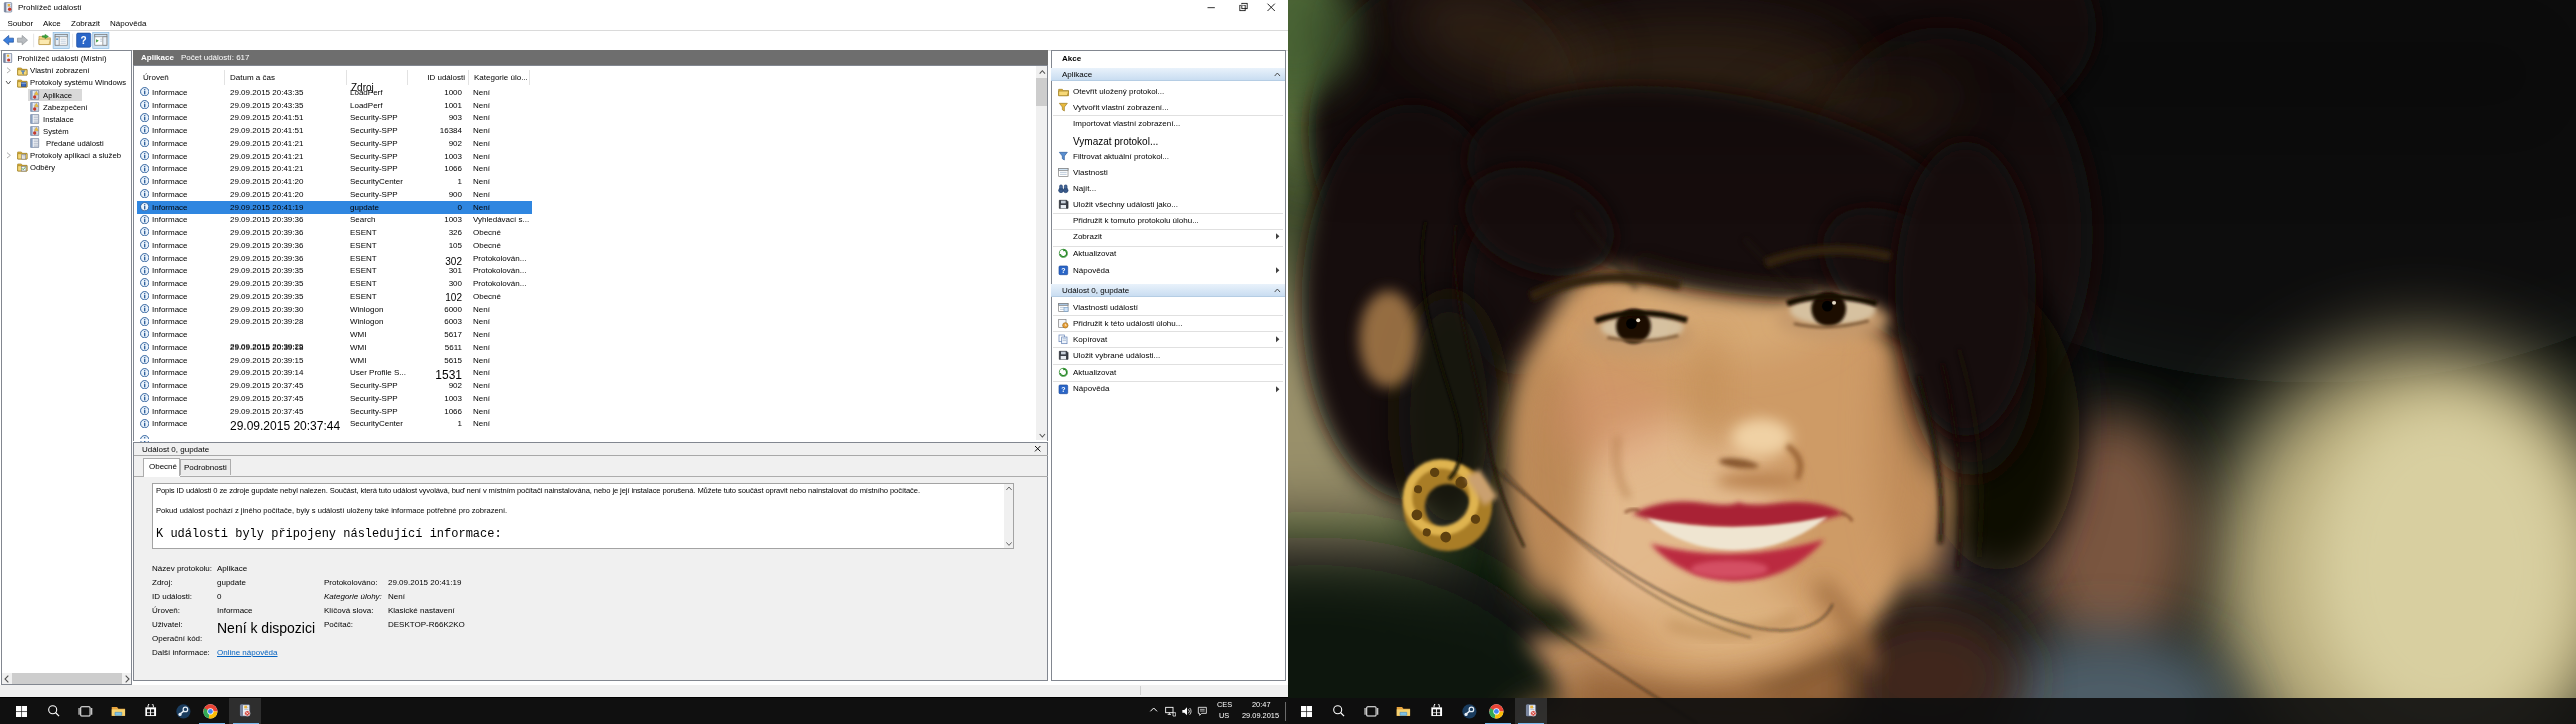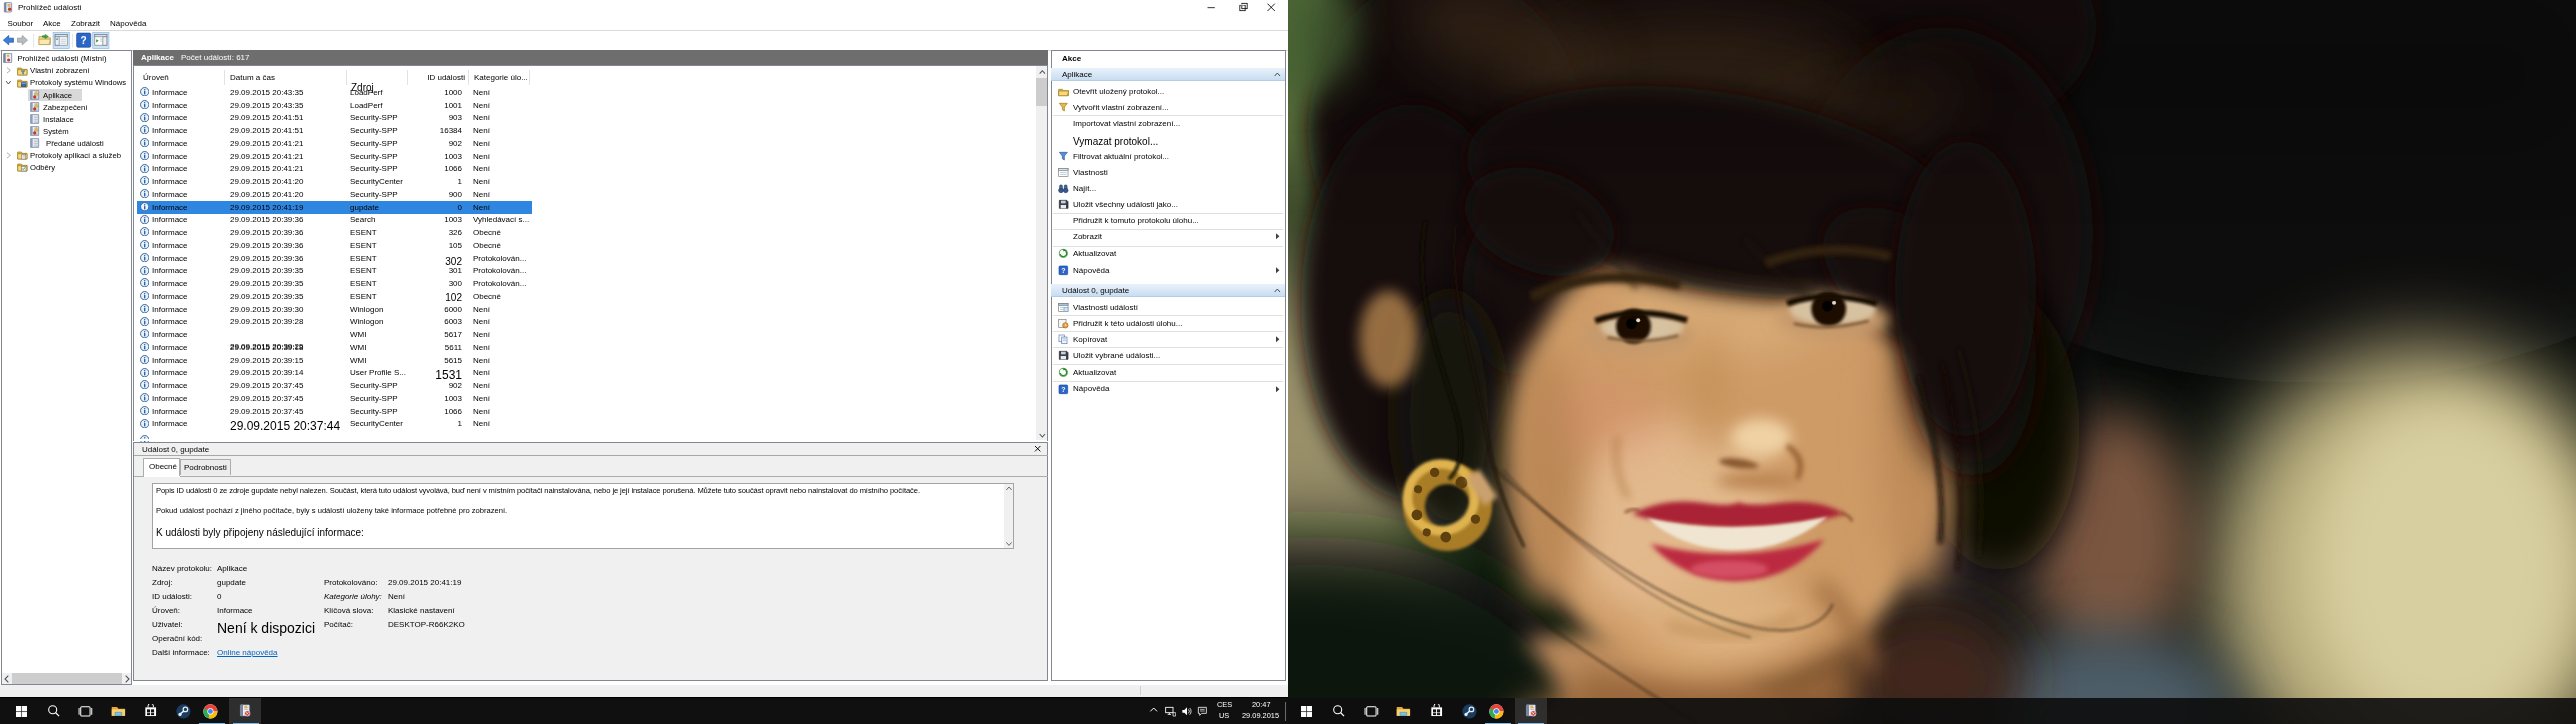--- a/index.html
+++ b/index.html
@@ -626,21 +626,21 @@
     <div class="a" style="left:134px;top:455px;width:914px;height:0.7px;background:#a8a8a8;"></div>
     <div class="a" style="left:143px;top:458px;width:37px;height:19px;background:#fff;border:0.7px solid #acacac;border-bottom:none;"></div>
     <div class="a nw" style="left:149px;top:462px;font-size:8px;">Obecné</div>
     <div class="a" style="left:180px;top:459px;width:51px;height:16px;background:#ececec;border:0.7px solid #acacac;border-bottom:none;"></div>
     <div class="a nw" style="left:184px;top:463px;font-size:8px;">Podrobnosti</div>
     <div class="a" style="left:134px;top:476px;width:914px;height:0.7px;background:#acacac;"></div>
     <div class="a" style="left:144px;top:476px;width:36px;height:0.7px;background:#fff;"></div>
     <div class="a" style="left:152px;top:483px;width:862px;height:66px;background:#fff;border:0.7px solid #a3a3a3;"></div>
     <div class="a nw" style="left:156px;top:486px;width:1023px;overflow:hidden;font-size:7.6px;letter-spacing:-0.1px;">Popis ID události 0 ze zdroje gupdate nebyl nalezen. Součást, která tuto událost vyvolává, buď není v místním počítači nainstalována, nebo je její instalace porušená. Můžete tuto součást opravit nebo nainstalovat do místního počítače.</div>
     <div class="a nw" style="left:156px;top:506px;font-size:7.6px;">Pokud událost pochází z jiného počítače, byly s událostí uloženy také informace potřebné pro zobrazení.</div>
-    <div class="a nw" style="left:156px;top:527px;font-size:10px;">K události byly připojeny následující informace:</div>
+    <div class="a nw" style="left:156px;top:527px;font-size:12px;font-family:Liberation Mono, monospace;">K události byly připojeny následující informace:</div>
     <div class="a" style="left:1004px;top:484px;width:8.7px;height:64px;background:#f0f0f0;"></div>
     <svg class="a" style="left:1006px;top:486px;" width="6" height="5.4" viewBox="0 0 9 8">
       <path d="M0.5,6 L4.5,1.5 L8.5,6" fill="none" stroke="#505050" stroke-width="1.3"></path>
     </svg>
     <svg class="a" style="left:1006px;top:541px;" width="6" height="5.4" viewBox="0 0 9 8">
       <path d="M0.5,2 L4.5,6.5 L8.5,2" fill="none" stroke="#505050" stroke-width="1.3"></path>
     </svg>
     <div class="a nw" style="left:152px;top:564px;font-size:8px;">Název protokolu:</div>
     <div class="a nw" style="left:217px;top:564px;font-size:8px;">Aplikace</div>
     <div class="a nw" style="left:152px;top:578px;font-size:8px;">Zdroj:</div>

